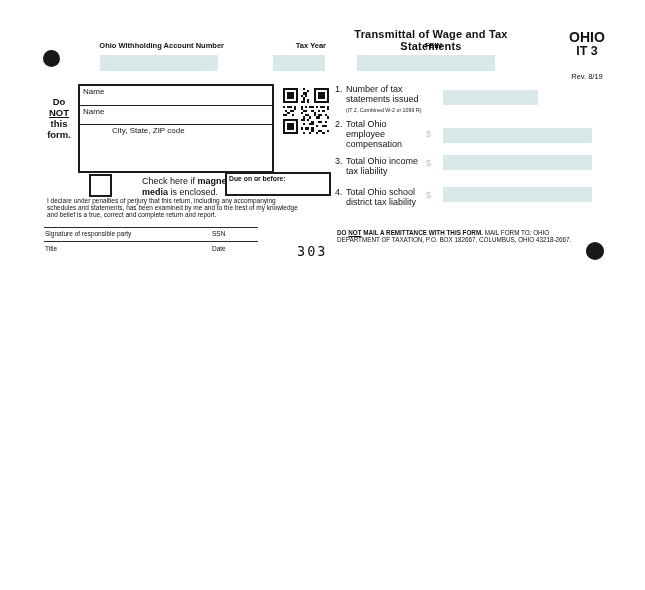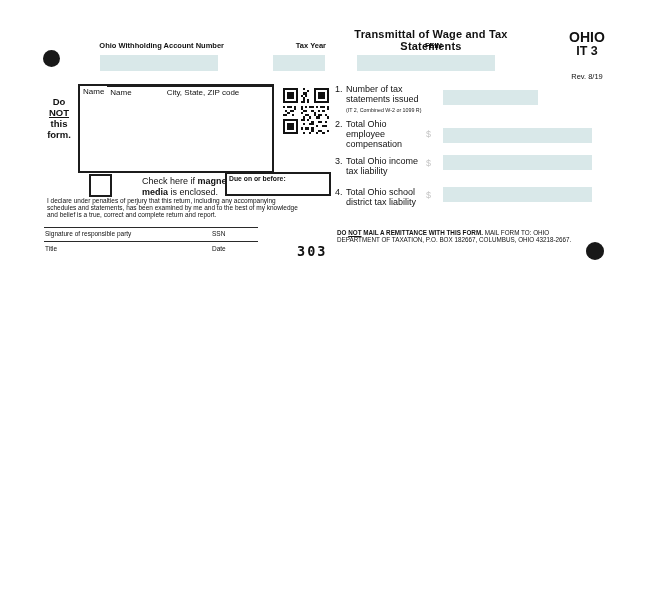--- a/index.html
+++ b/index.html
@@ -10,31 +10,31 @@
   .field{position:absolute;background:#d9e8e9;}
   .hdr-lbl{position:absolute;font-weight:bold;font-size:7.5px;text-align:right;color:#111;}
   .punch{position:absolute;background:#181818;border-radius:50%;}
   .title{position:absolute;font-weight:bold;font-size:11px;text-align:center;letter-spacing:.2px;}
   .ohio-block{position:absolute;text-align:center;line-height:1.05;}
   .ohio-block .st{font-weight:bold;font-size:14px;}
   .ohio-block .fn{font-weight:bold;font-size:12.5px;}
   .ohio-block .rev{font-size:7.5px;margin-top:15px;}
   .fold{position:absolute;font-weight:bold;font-size:9.5px;text-align:center;line-height:11px;width:36px;}
   .fold .u{text-decoration:underline;}
-  .addr-box{position:absolute;border:2px solid #1c1c1c;display:flex;flex-direction:row;background:#fff;}
+  .addr-box{position:absolute;border:2px solid #1c1c1c;display:flex;flex-direction:column;background:#fff;}
   .addr-row{border-top:1.5px solid #1c1c1c;font-size:8px;padding:1px 3px;box-sizing:border-box;}
   .addr-row:first-child{border-top:none;}
   .chkbox{position:absolute;border:2px solid #1c1c1c;background:#fff;}
   .chk-lbl{position:absolute;font-size:9px;line-height:10.5px;}
   .due-box{position:absolute;border:2px solid #1c1c1c;background:#fff;box-sizing:border-box;}
   .due-box .due-lbl{font-weight:bold;font-size:6.8px;padding:1px 2px;}
   .decl{position:absolute;font-size:6.5px;line-height:7.2px;width:253px;}
   .sigline{position:absolute;border-top:1.2px solid #2a2a2a;height:0;}
   .small-lbl{position:absolute;font-size:6.5px;color:#111;}
-  .code303{position:absolute;font-family:"DejaVu Sans Mono",monospace;font-weight:bold;font-size:13.5px;letter-spacing:2px;}
+  .code303{position:absolute;font-family:"DejaVu Sans Mono",monospace;font-weight:normal;font-size:13.5px;letter-spacing:2px;}
   .item{position:absolute;display:flex;font-size:9px;line-height:10.2px;}
   .item .num{width:11px;flex:0 0 11px;}
   .item .sub{font-size:5.3px;line-height:6px;color:#222;}
   .dollar{position:absolute;font-size:9px;color:#c6c6c6;}
   .mail{position:absolute;font-size:6.3px;line-height:7.2px;width:237px;}
   .mail b .u, .mail .u{text-decoration:underline;}
   .qr{position:absolute;}
 </style>
 </head>
 <body>

